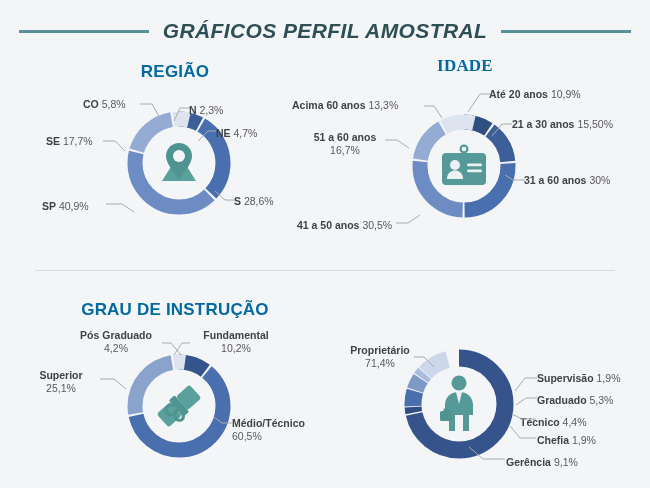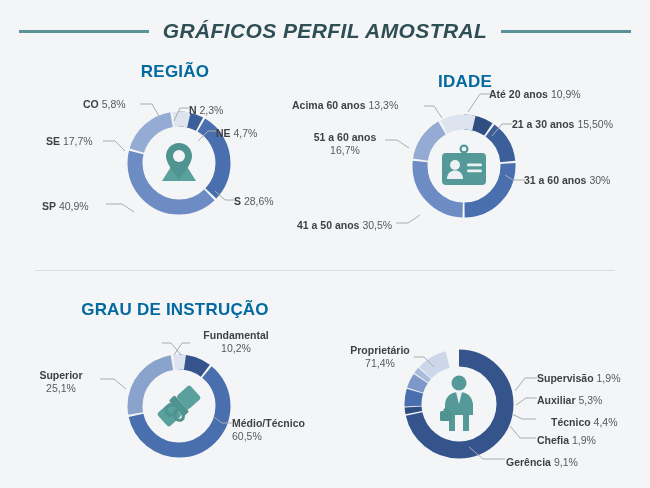--- a/index.html
+++ b/index.html
@@ -136,21 +136,21 @@
   </svg>
 
   <div class="lbl l" style="left:46px;top:135px;">
     <b>SE</b>
     <span>17,7%</span>
   </div>
   <svg style="position:absolute;left:103px;top:137px;" width="24" height="18">
     <path d="M0 4 L12 4 L22 14" stroke="#a9abad" fill="none" stroke-width="1"></path>
   </svg>
 
-  <div class="chart-title" style="left:345px;top:72px;">IDADE</div>
+  <div class="chart-title" style="left:345px;top:56px;font-family:Liberation Serif, serif;">IDADE</div>
 
   <div class="donut-wrap" style="left:408px;top:110px;width:112px;height:112px;">
     <svg class="donut" width="112" height="112" viewBox="0 0 112 112">
       <g transform="translate(56,56)">
 
         <circle r="44" fill="none" stroke="#2f4f82" stroke-width="15" stroke-dasharray="25.8 250.7" stroke-dashoffset="0" transform="rotate(-90)"></circle>
         <circle r="44" fill="none" stroke="#3c5f99" stroke-width="15" stroke-dasharray="36.6 239.9" stroke-dashoffset="-27.8" transform="rotate(-90)"></circle>
         <circle r="44" fill="none" stroke="#4a6fae" stroke-width="15" stroke-dasharray="71.0 205.5" stroke-dashoffset="-66.4" transform="rotate(-90)"></circle>
         <circle r="44" fill="none" stroke="#6d8cc4" stroke-width="15" stroke-dasharray="72.1 204.4" stroke-dashoffset="-139.4" transform="rotate(-90)"></circle>
         <circle r="44" fill="none" stroke="#94abd4" stroke-width="15" stroke-dasharray="39.5 237.0" stroke-dashoffset="-213.5" transform="rotate(-90)"></circle>
@@ -234,20 +234,24 @@
           <rect x="6" y="17" width="18" height="18" rx="2.5" fill="#5aa09c"></rect>
           <rect x="32" y="17" width="18" height="18" rx="2.5" fill="#5aa09c"></rect>
           <rect x="24" y="15" width="8" height="22" rx="2" fill="#4f9490"></rect>
         </g>
         <path d="M27 27 C19 22 12 28 16 33 C20 38 27 32 27 27 Z" fill="none" stroke="#4f9490" stroke-width="3"></path>
         <path d="M27 27 C22 34 24 42 30 40 C35 38 31 30 27 27 Z" fill="none" stroke="#4f9490" stroke-width="3"></path>
       </svg>
     </div>
   </div>
 
+  <div class="lbl two" style="left:70px;top:329px;width:92px;">
+    <b>Pós Graduado</b><br>
+    <span>4,2%</span>
+  </div>
   <svg style="position:absolute;left:162px;top:340px;" width="22" height="18">
     <path d="M0 3 L9 3 L19 15" stroke="#a9abad" fill="none" stroke-width="1"></path>
   </svg>
 
   <div class="lbl two" style="left:190px;top:329px;width:92px;">
     <b>Fundamental</b><br>
     <span>10,2%</span>
   </div>
   <svg style="position:absolute;left:172px;top:340px;" width="20" height="18">
     <path d="M18 3 L10 3 L2 15" stroke="#a9abad" fill="none" stroke-width="1"></path>
@@ -302,28 +306,28 @@
 
   <div class="lbl r" style="left:537px;top:372px;">
     <b>Supervisão</b>
     <span>1,9%</span>
   </div>
   <svg style="position:absolute;left:513px;top:376px;" width="26" height="18">
     <path d="M24 2 L12 2 L2 15" stroke="#a9abad" fill="none" stroke-width="1"></path>
   </svg>
 
   <div class="lbl r" style="left:537px;top:394px;">
-    <b>Auxiliar</b>
+    <b>Graduado</b>
     <span>5,3%</span>
   </div>
   <svg style="position:absolute;left:514px;top:393px;" width="25" height="16">
     <path d="M23 5 L12 5 L2 12" stroke="#a9abad" fill="none" stroke-width="1"></path>
   </svg>
 
-  <div class="lbl r" style="left:551px;top:416px;">
+  <div class="lbl r" style="left:520px;top:416px;">
     <b>Técnico</b>
     <span>4,4%</span>
   </div>
   <svg style="position:absolute;left:510px;top:412px;" width="28" height="16">
     <path d="M26 7 L12 7 L2 2" stroke="#a9abad" fill="none" stroke-width="1"></path>
   </svg>
 
   <div class="lbl r" style="left:537px;top:434px;">
     <b>Chefia</b>
     <span>1,9%</span>

